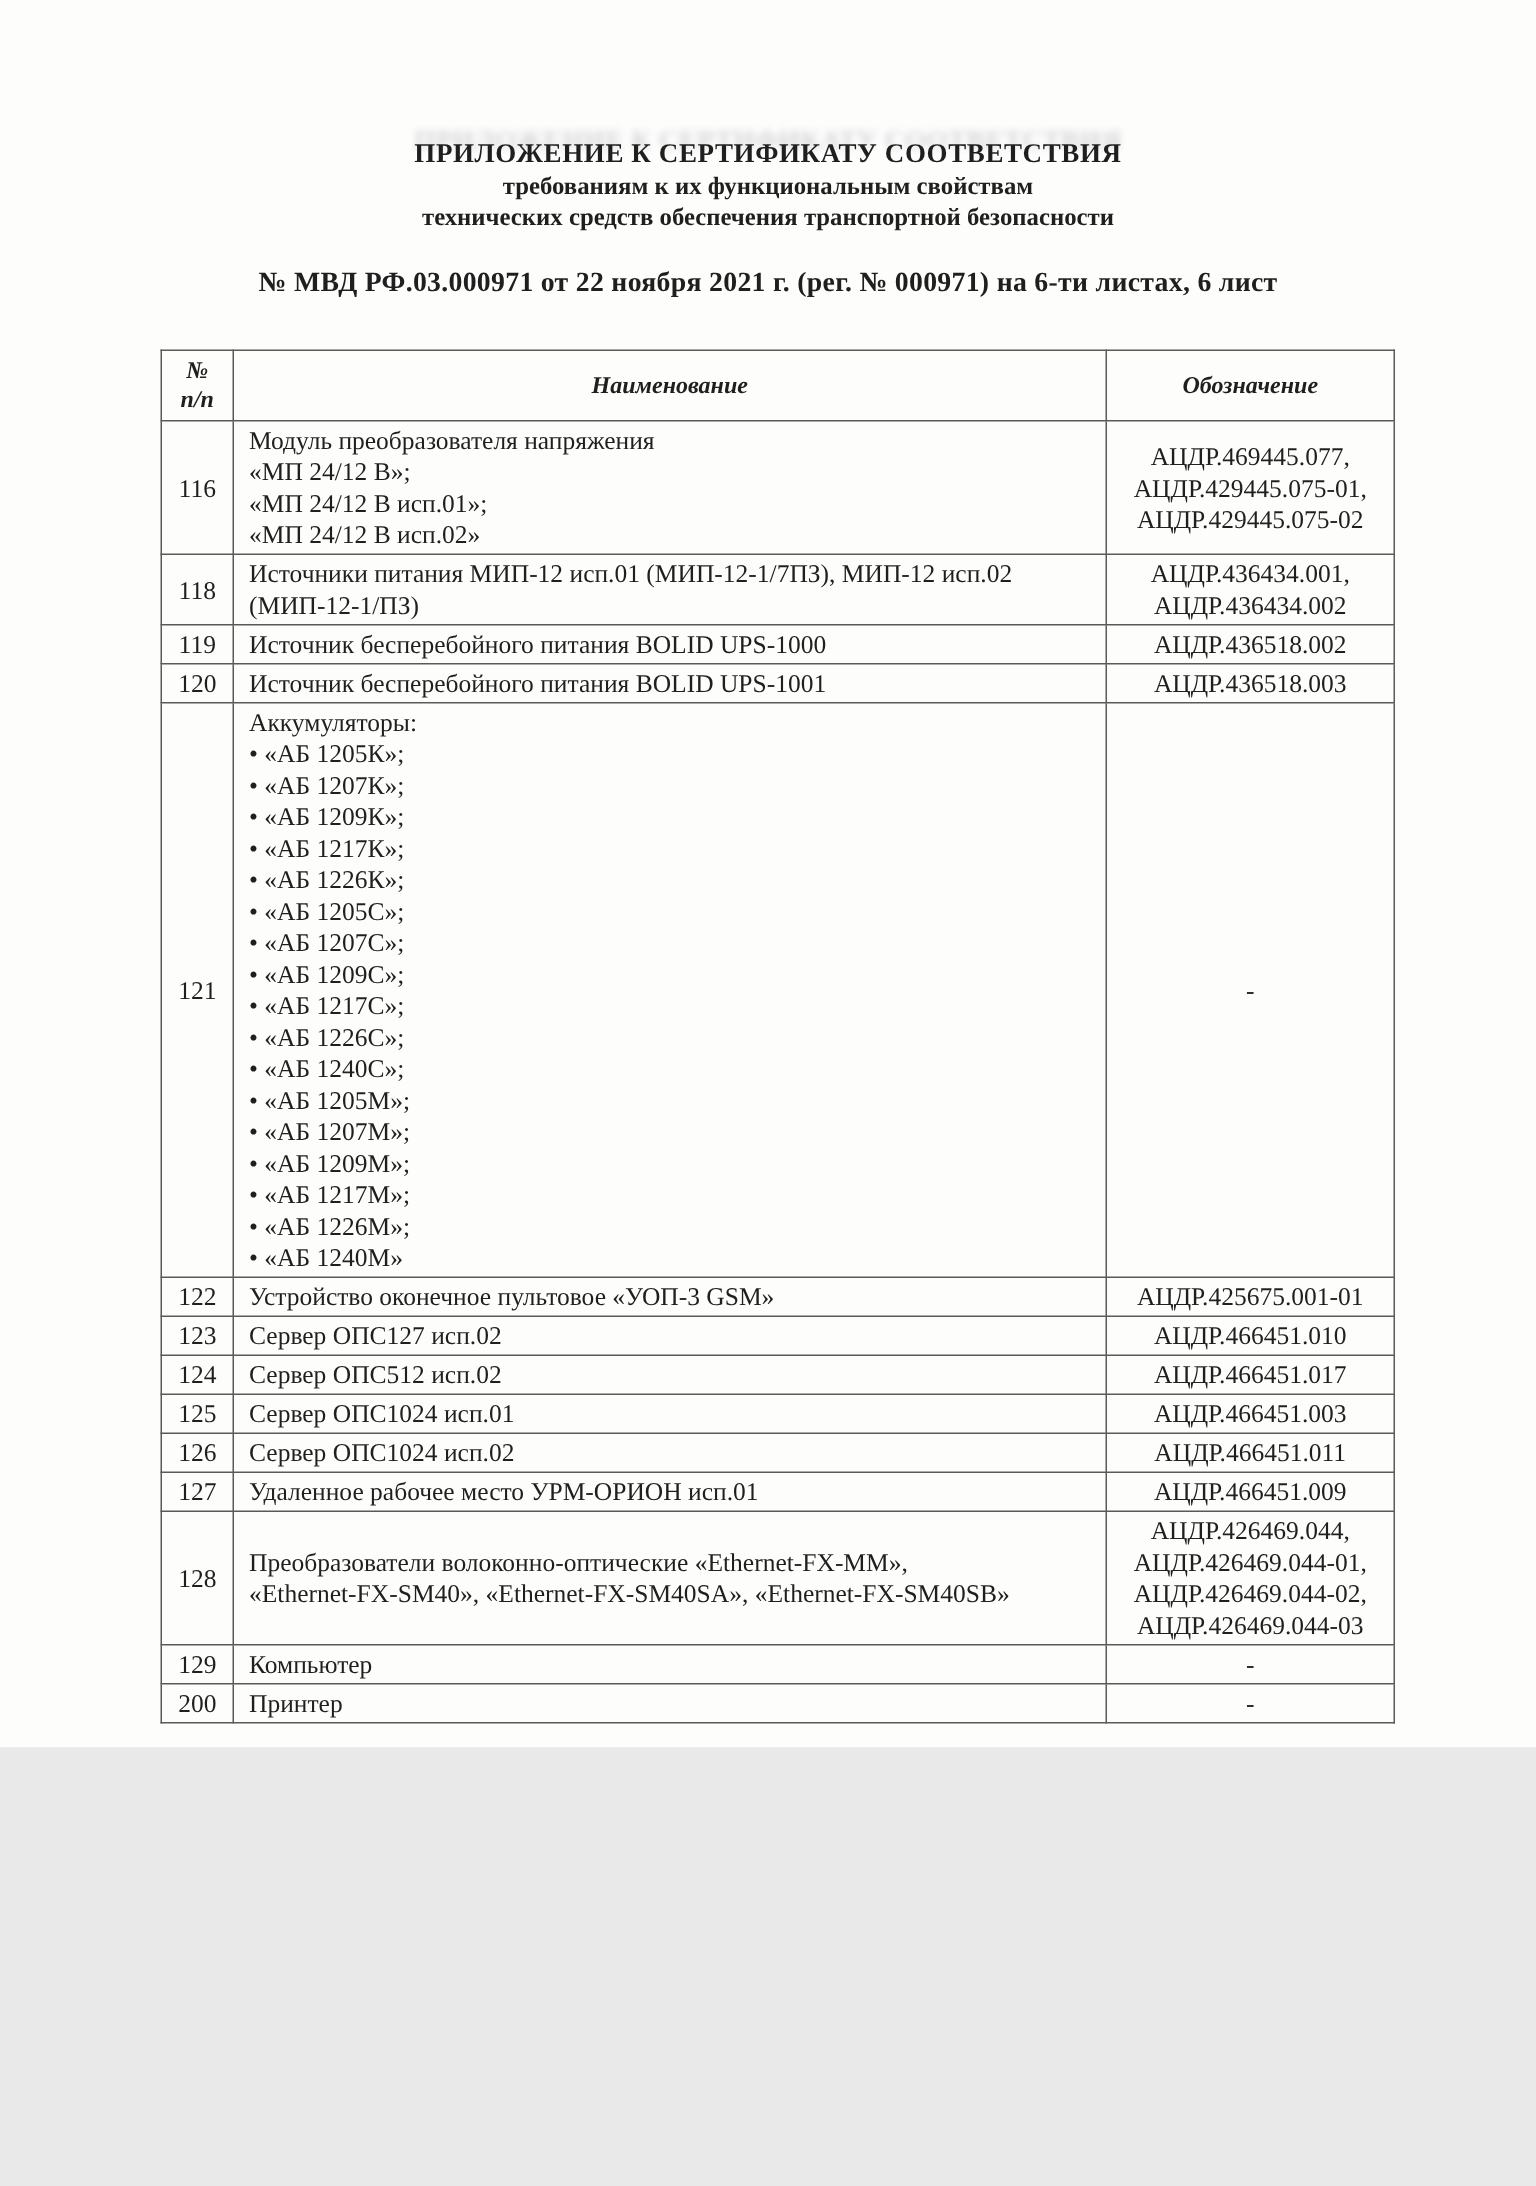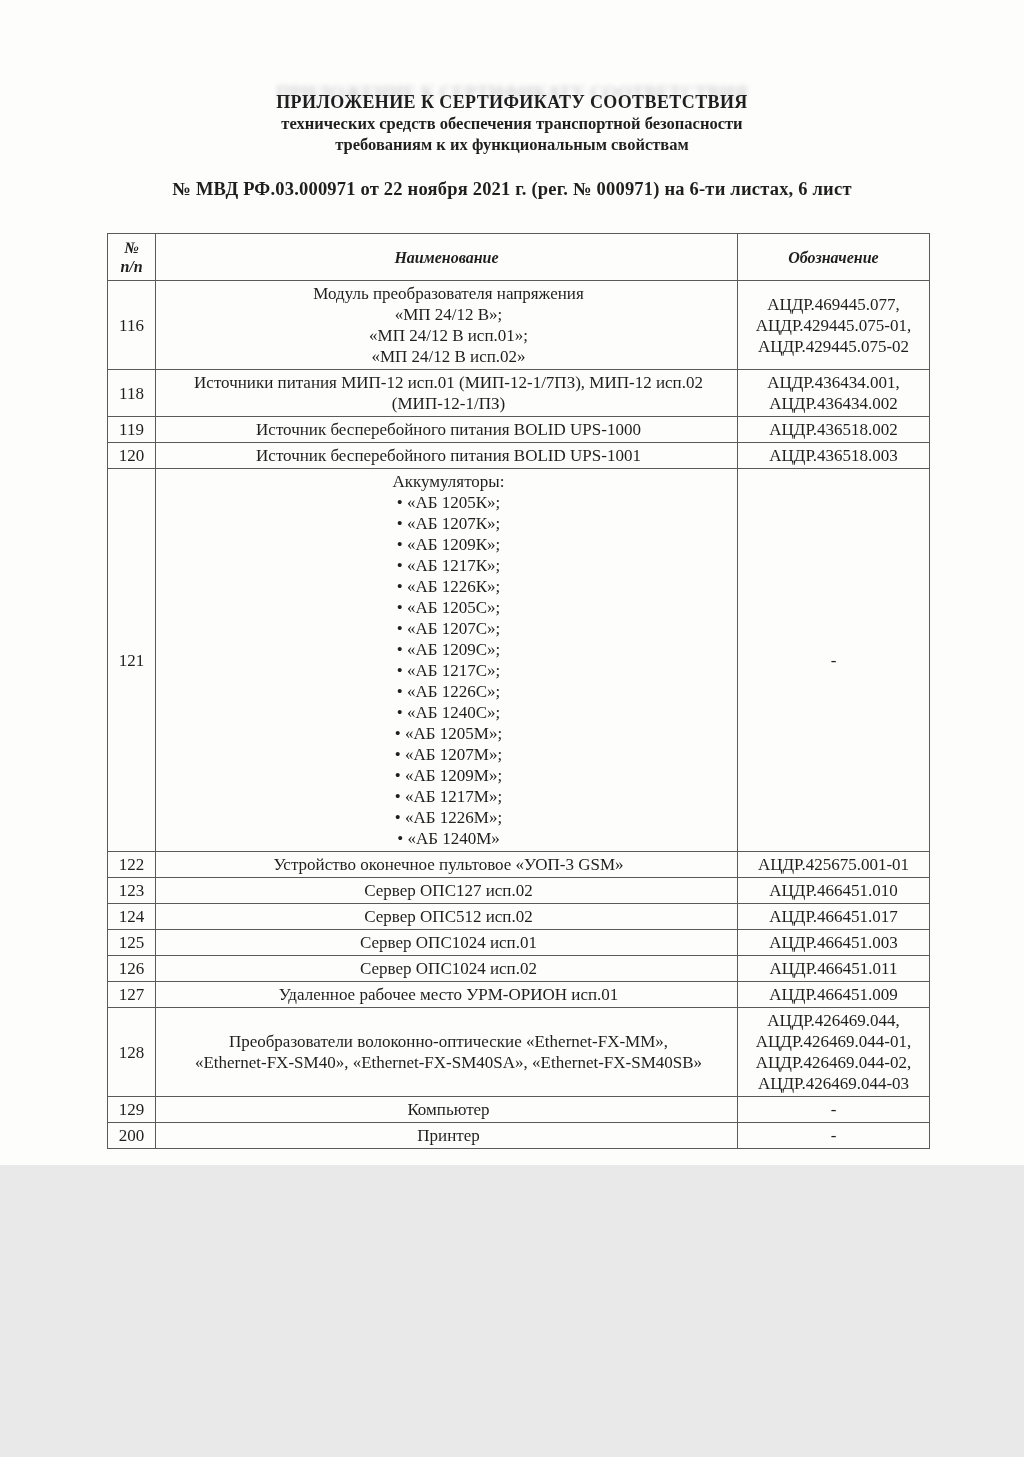--- a/index.html
+++ b/index.html
@@ -30,43 +30,43 @@
   .tbl-wrap{position:absolute;left:107px;top:233px;width:822px;}
   table{border-collapse:collapse;width:100%;table-layout:fixed;}
   table,td,th{border:1px solid var(--line);}
   table{border-width:1.5px;}
   th,td{vertical-align:middle;font-size:17px;line-height:21px;padding:2px 6px;}
   col.c-num{width:48px;}
   col.c-name{width:582px;}
   col.c-desig{width:192px;}
   th{font-weight:bold;font-style:italic;text-align:center;font-size:16px;line-height:19px;padding:4px 2px;}
   td.col-num{text-align:center;padding:2px 2px;}
-  td.col-name{text-align:center;padding-left:10px;}
+  td.col-name{text-align:left;padding-left:10px;}
   td.col-desig{text-align:center;padding:2px 4px;}
   .cell-line{white-space:nowrap;}
   
   .role-block{position:absolute;left:80px;top:1252px;font-weight:bold;font-style:italic;font-size:13px;line-height:25px;color:#3a3a30;}
   .signatory-name{position:absolute;left:726px;top:1274px;font-weight:bold;font-style:italic;font-size:27px;color:#33332c;z-index:4;letter-spacing:.5px;text-decoration:underline;}
   .seal-note{position:absolute;left:700px;top:1300px;font-weight:bold;font-style:italic;font-size:19px;color:#33332c;z-index:4;}
   .stamp-svg{position:absolute;left:576px;top:1180px;width:216px;height:216px;z-index:1;opacity:.92;}
   .sig-svg{position:absolute;left:338px;top:1212px;width:372px;height:130px;z-index:2;opacity:.85;}
   .sc{fill:none;stroke:var(--stamp-blue);}
   .stamp-text{fill:var(--stamp-blue);font-family:"Liberation Sans",sans-serif;font-weight:bold;}
   .shield-fill{fill:#ffffff;stroke:var(--stamp-blue);}
   .sig-path{fill:none;stroke:var(--sig-blue);stroke-width:2.6;stroke-linecap:round;}
 </style>
 </head>
 <body>
 
 <div class="page">
 
   <div class="doc-header">
     <div class="doc-title">ПРИЛОЖЕНИЕ К СЕРТИФИКАТУ СООТВЕТСТВИЯ</div>
+    <div class="doc-subtitle">требованиям к их функциональным свойствам</div>
     <div class="doc-subtitle">технических средств обеспечения транспортной безопасности</div>
-    <div class="doc-subtitle">требованиям к их функциональным свойствам</div>
     <div class="doc-reg">№ МВД РФ.03.000971 от 22 ноября 2021 г. (рег. № 000971) на 6-ти листах, 6 лист</div>
   </div>
 
   <div class="tbl-wrap">
     <table>
       <colgroup>
         <col class="c-num">
           <col class="c-name">
           <col class="c-desig">
       </colgroup>

